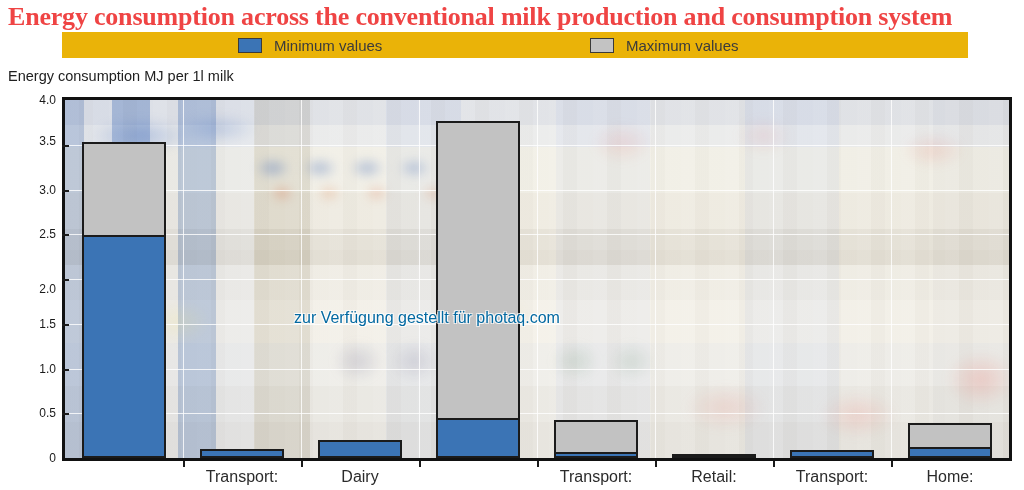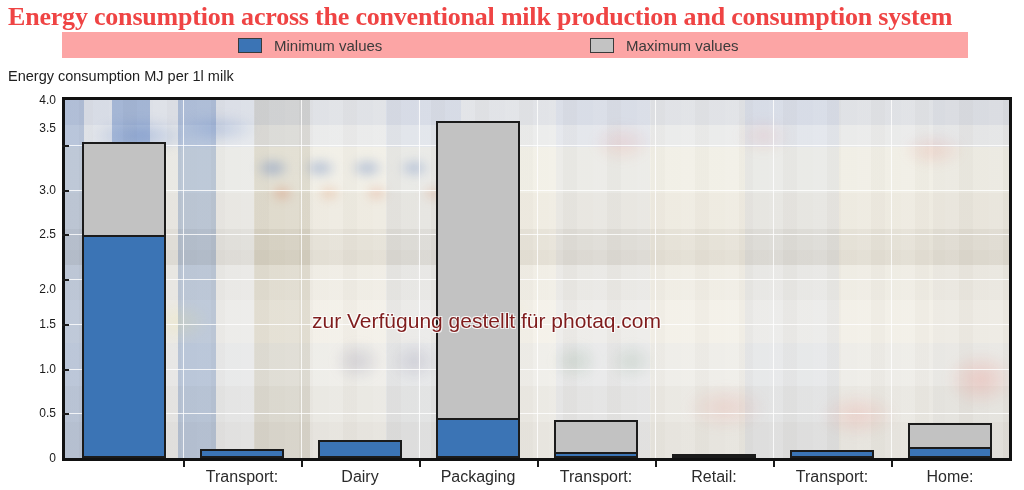--- a/index.html
+++ b/index.html
@@ -28,21 +28,21 @@
     letter-spacing: -0.2px;
     color: #ef4444;
     white-space: nowrap;
   }
 
   
   .legend {
     position: absolute;
     left: 62px; top: 32px;
     width: 906px; height: 26px;
-    background: #fca5a5;
+    background: #eab308;
     display: flex;
     align-items: center;
   }
   .legend-item {
     display: flex;
     align-items: center;
     position: absolute;
     height: 26px;
   }
   .legend-item.min { left: 176px; }
@@ -165,23 +165,23 @@
     position: absolute;
     left: 0; right: 0;
     border: 2px solid #1b1b1b;
   }
   .seg.max { background: #c2c2c2; }
   .seg.min { background: #3b74b5; }
 
   
   .watermark {
     position: absolute;
-    left: 247px; top: 209px;
-    font-size: 21px;
-    color: #7f1d1d;
+    left: 229px; top: 209px;
+    font-size: 16px;
+    color: #0369a1;
     text-shadow:
       -1px -1px 0 rgba(255,255,255,.75),
        1px -1px 0 rgba(255,255,255,.75),
       -1px  1px 0 rgba(255,255,255,.75),
        1px  1px 0 rgba(255,255,255,.75);
     white-space: nowrap;
     pointer-events: none;
   }
 
   
@@ -244,21 +244,21 @@
   <div class="axis-title">Energy consumption MJ per 1l milk</div>
 
   <div id="yaxis">
       <div class="ytick" style="top: 361px;">0</div>
       <div class="ytick" style="top: 316.25px;">0.5</div>
       <div class="ytick" style="top: 271.5px;">1.0</div>
       <div class="ytick" style="top: 226.75px;">1.5</div>
       <div class="ytick" style="top: 192px;">2.0</div>
       <div class="ytick" style="top: 137.25px;">2.5</div>
       <div class="ytick" style="top: 92.5px;">3.0</div>
-      <div class="ytick" style="top: 31px;">3.5</div>
+      <div class="ytick" style="top: 44px;">3.5</div>
       <div class="ytick" style="top: 3px;">4.0</div>
     </div>
 
   <div id="plot">
     <div id="photo"></div>
     <div id="grid">
         <div class="gridline-h" style="top: 313.25px;"></div>
         <div class="gridline-h" style="top: 268.5px;"></div>
         <div class="gridline-h" style="top: 223.75px;"></div>
         <div class="gridline-h" style="top: 179px;"></div>
@@ -312,21 +312,20 @@
     <div class="ytickmark" style="top: 368.5px;"></div>
     <div class="ytickmark" style="top: 323.75px;"></div>
     <div class="ytickmark" style="top: 279px;"></div>
     <div class="ytickmark" style="top: 234.25px;"></div>
     <div class="ytickmark" style="top: 189.5px;"></div>
     <div class="ytickmark" style="top: 144.75px;"></div>
     <div class="xlabel" style="left: 183px; width: 118px;">Transport:</div>
     <div class="xtickmark" style="left: 183px;"></div>
     <div class="xlabel" style="left: 301px; width: 118px;">Dairy</div>
     <div class="xtickmark" style="left: 301px;"></div>
-    <div class="xlabel" style="left: 419px; width: 118px;">Packaging</div>
     <div class="xtickmark" style="left: 419px;"></div>
     <div class="xlabel" style="left: 537px; width: 118px;">Transport:</div>
     <div class="xtickmark" style="left: 537px;"></div>
     <div class="xlabel" style="left: 655px; width: 118px;">Retail:</div>
     <div class="xtickmark" style="left: 655px;"></div>
     <div class="xlabel" style="left: 773px; width: 118px;">Transport:</div>
     <div class="xtickmark" style="left: 773px;"></div>
     <div class="xlabel" style="left: 891px; width: 118px;">Home:</div>
     <div class="xtickmark" style="left: 891px;"></div>
   </div>

